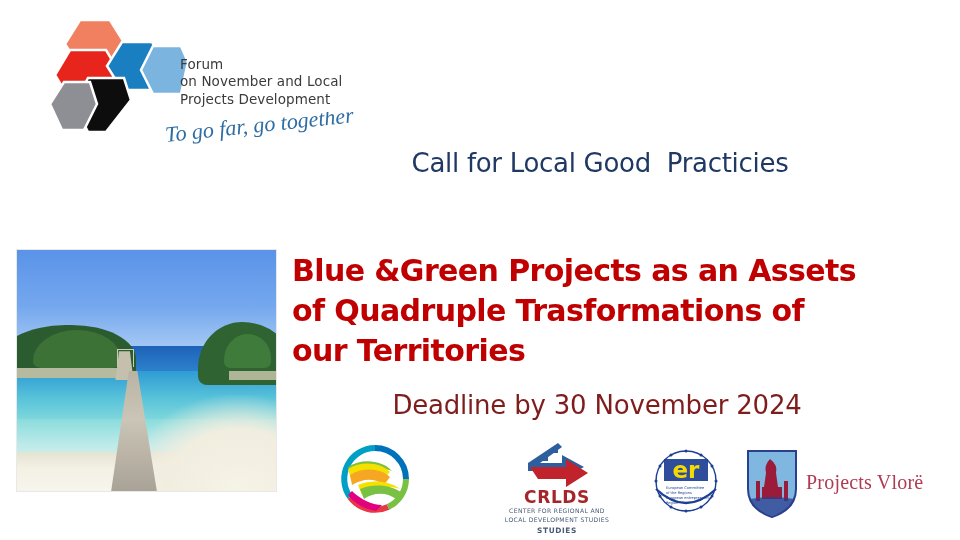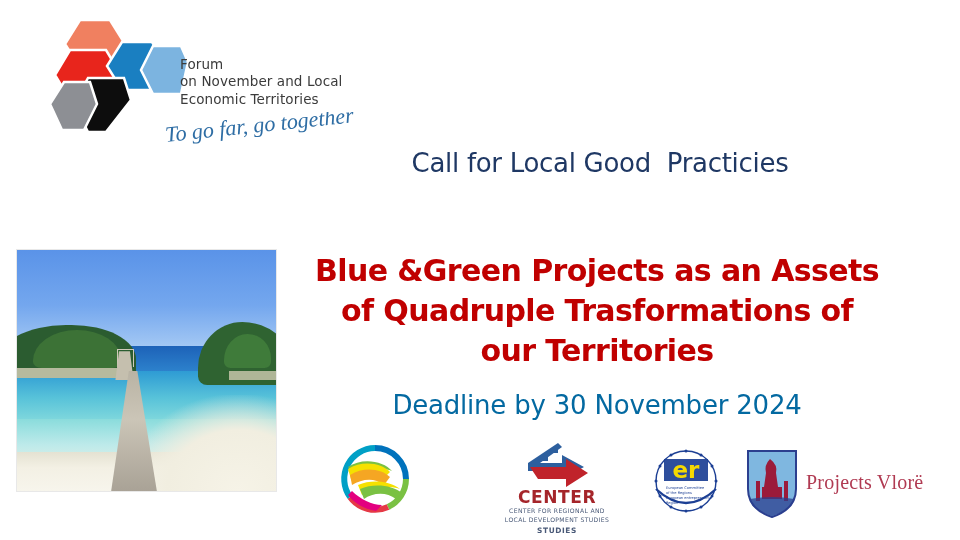--- a/index.html
+++ b/index.html
@@ -162,40 +162,40 @@
     border-bottom: none;
     background: transparent;
   }
 
   
   #red-headline {
     position: absolute;
     left: 292px;
     top: 251px;
     width: 610px;
-    text-align: center;
+    text-align: left;
     font-family: "DejaVu Sans", sans-serif;
     font-weight: bold;
     font-size: 30px;
     line-height: 1.33;
     color: #c00000;
     letter-spacing: -0.6px;
     white-space: pre-line;
   }
 
   
   #deadline {
     position: absolute;
     left: 292px;
     top: 390px;
     width: 610px;
     text-align: center;
     font-family: "DejaVu Sans", sans-serif;
     font-size: 26px;
-    color: #0369a1;
+    color: #7f1d1d;
     letter-spacing: -0.2px;
   }
 
   
   #partner-row {
     position: absolute;
     left: 296px;
     top: 443px;
     width: 620px;
     height: 95px;
@@ -285,21 +285,21 @@
       <polygon points="105,34 133,34 140,50 133,82 105,82 93,58" fill="#7cb4e0" stroke="#ffffff" stroke-width="2.5"></polygon>
 
       <polygon points="40,66 76,66 83,88 58,120 40,120 26,92" fill="#0d0d0d" stroke="#ffffff" stroke-width="2.5"></polygon>
 
       <polygon points="16,70 42,70 49,92 36,118 14,118 2,92" fill="#8d8f94" stroke="#ffffff" stroke-width="2.5"></polygon>
     </svg>
 
     <div id="logo-text">
       <div>Forum</div>
       <div>on November and Local</div>
-      <div>Economic Territories</div>
+      <div>Projects Development</div>
     </div>
 
     <svg id="logo-tagline" viewBox="0 0 200 42">
       <text x="6" y="30" font-family="Liberation Serif, serif" font-size="22" font-style="italic" fill="#2e6da4" transform="rotate(-6 6 30)">To go far, go together</text>
     </svg>
   </div>
 
   <div id="main-title">Call for Local Good  Practicies</div>
 
   <div id="photo">
@@ -342,21 +342,21 @@
         <path d="M14 46 C22 54, 34 60, 44 60 L38 66 C26 64, 16 58, 10 50 Z" fill="#e3007f"></path>
       </svg>
     </div>
 
     <div class="partner" id="partner-crlds">
       <svg id="crlds-mark" viewBox="0 0 86 44">
         <polygon points="18,22 44,2 44,10 34,10 34,18 22,18" fill="#2d5f9e"></polygon>
         <polygon points="14,20 44,0 48,4 26,20 48,20 48,12 70,24 48,36 48,28 14,28" fill="#2d5f9e"></polygon>
         <polygon points="16,24 52,24 52,16 74,30 52,44 52,36 24,36" fill="#c0232b"></polygon>
       </svg>
-      <div id="crlds-name">CENTER</div>
+      <div id="crlds-name">CRLDS</div>
       <div id="crlds-sub">
         <div>CENTER FOR REGIONAL AND</div>
         <div>LOCAL DEVELOPMENT STUDIES</div>
       </div>
       <div id="crlds-country">STUDIES</div>
     </div>
 
     <div class="partner" id="partner-eer">
       <svg id="eer-mark" viewBox="0 0 92 72">
         <g>

